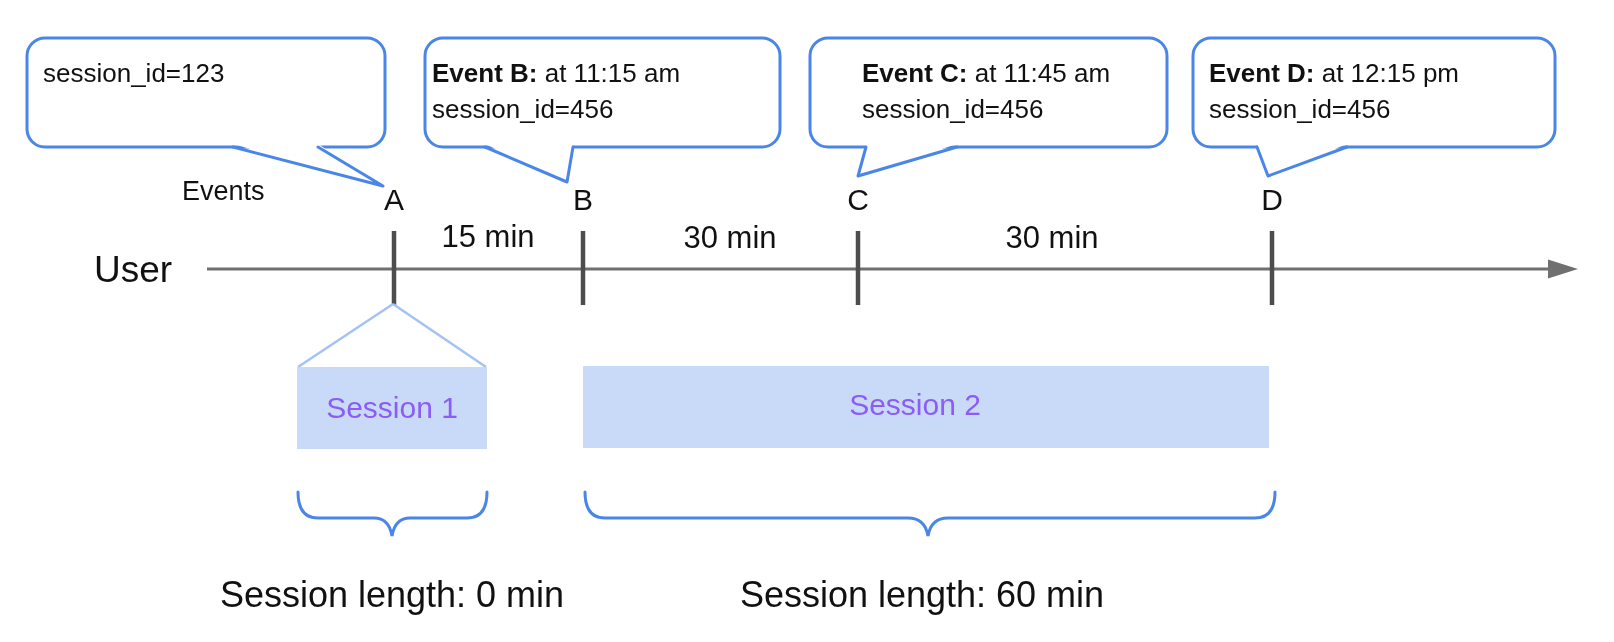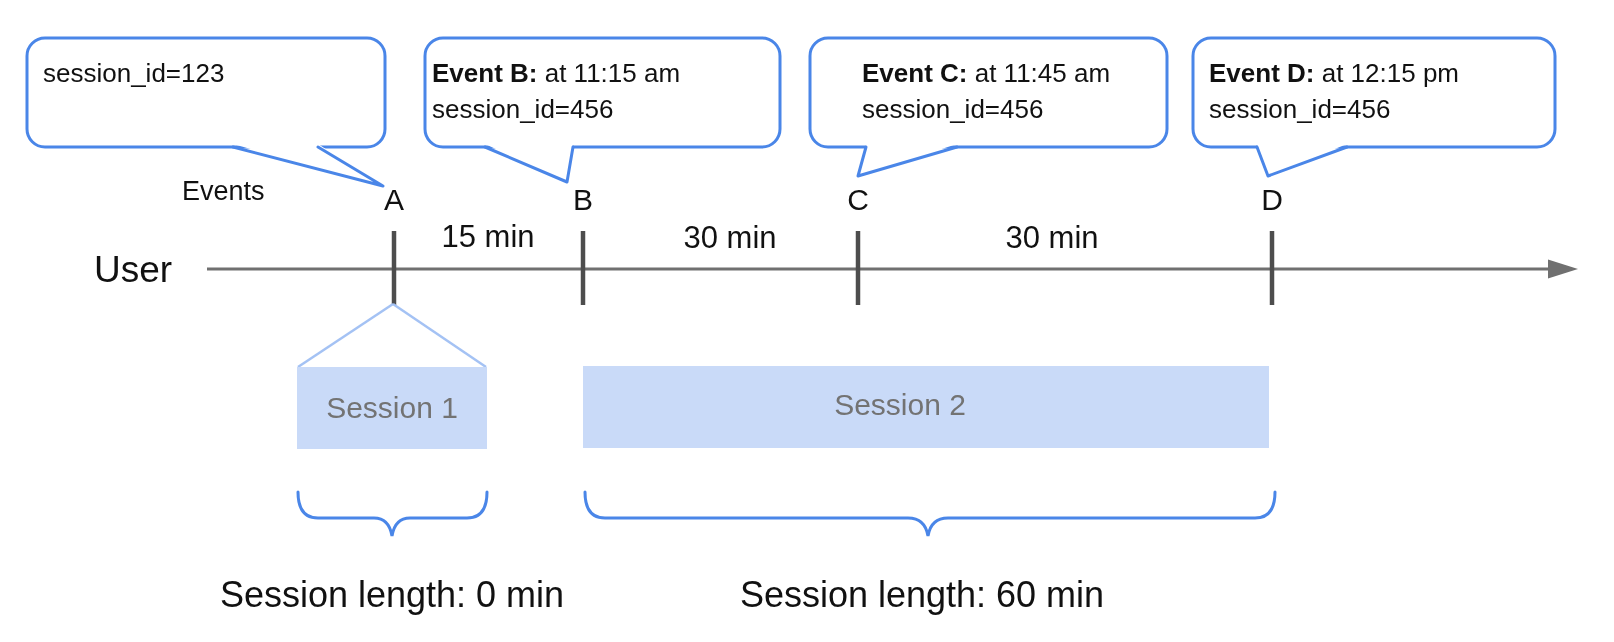--- a/index.html
+++ b/index.html
@@ -20,21 +20,21 @@
     line-height:36px;
     color:#111111;
     white-space:nowrap;
   }
   .bubble-text b{font-weight:700;}
   .marker{font-size:30px;}
   .interval{font-size:31px;}
   .session-label{
     position:absolute;
     display:flex;align-items:center;justify-content:center;
-    font-size:30px;color:#737373;
+    font-size:30px;color:#8b5cf6;
   }
   .length-label{font-size:36px;}
   .events-label{font-size:27px;}
   .user-label{font-size:37px;}
 </style>
 </head>
 <body>
 
 <div id="canvas">
 
@@ -108,18 +108,18 @@
   <div class="lbl marker xcenter" style="left:394px;top:183px;">A</div>
   <div class="lbl marker xcenter" style="left:583px;top:183px;">B</div>
   <div class="lbl marker xcenter" style="left:858px;top:183px;">C</div>
   <div class="lbl marker xcenter" style="left:1272px;top:183px;">D</div>
 
   <div class="lbl interval xcenter" style="left:488px;top:219px;">15 min</div>
   <div class="lbl interval xcenter" style="left:730px;top:220px;">30 min</div>
   <div class="lbl interval xcenter" style="left:1052px;top:220px;">30 min</div>
 
   <div class="session-label" style="left:297px;top:367px;width:190px;height:82px;">Session 1</div>
-  <div class="session-label" style="left:557px;top:366px;width:686px;height:77px;">Session 2</div>
+  <div class="session-label" style="left:572px;top:366px;width:686px;height:77px;">Session 2</div>
 
   <div class="lbl length-label xcenter" style="left:392px;top:574px;">Session length: 0 min</div>
   <div class="lbl length-label xcenter" style="left:922px;top:574px;">Session length: 60 min</div>
 
 </div>
 
 </body></html>

